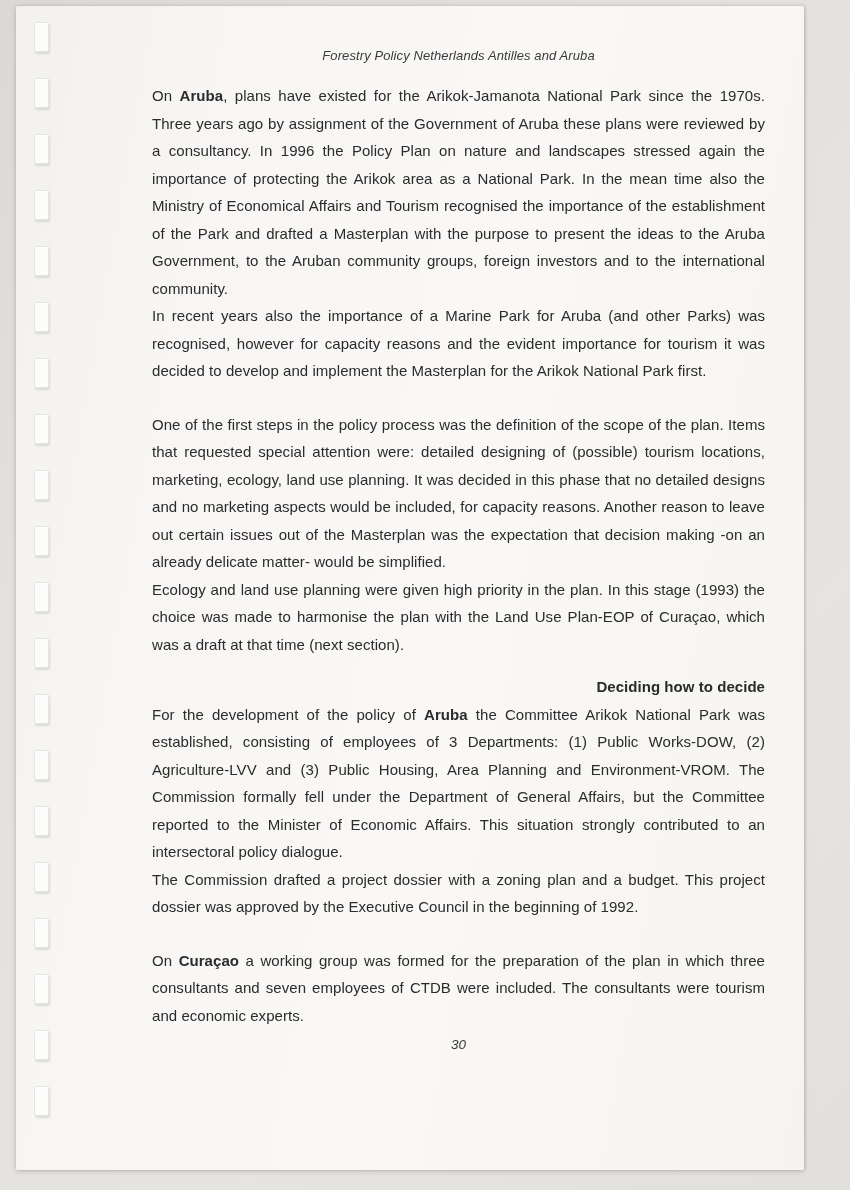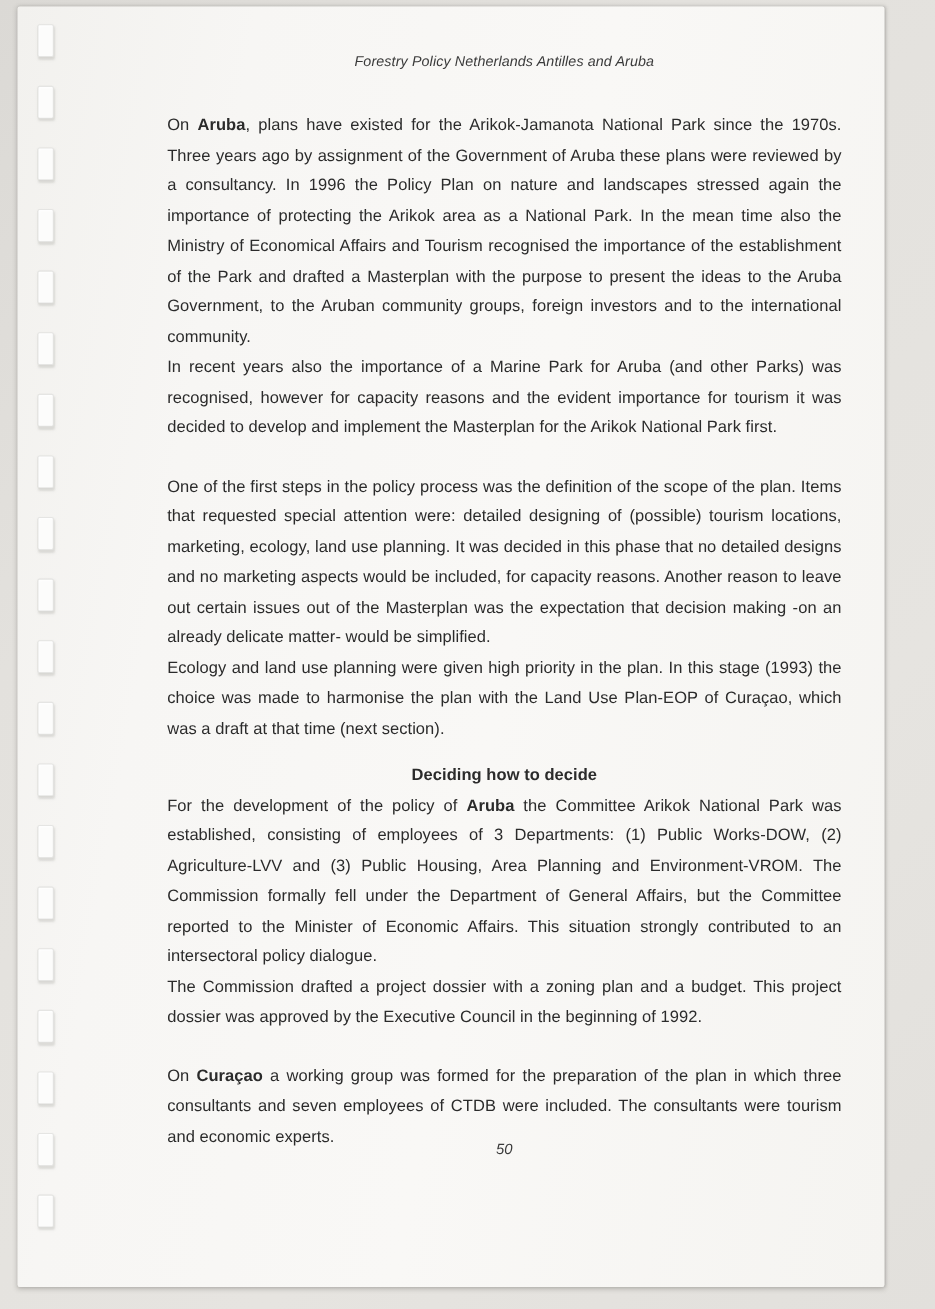--- a/index.html
+++ b/index.html
@@ -56,32 +56,32 @@
   }
   .running-header {
     text-align: center;
     font-style: italic;
     font-size: 13px;
     line-height: 16px;
     color: #3a3a3a;
     letter-spacing: 0.1px;
   }
   .content {
-    margin-top: 36px;
+    margin-top: 18px;
     color: #2b2b2b;
   }
   .content p {
     margin: 0;
     font-size: 15px;
     line-height: 27.5px;
     text-align: justify;
     letter-spacing: 0.05px;
   }
   .content p.doc-heading {
-    text-align: center;
+    text-align: right;
     font-weight: bold;
   }
   .content .spacer {
     height: 26px;
   }
   .content .spacer-small {
     height: 15px;
   }
   .page-number {
     position: absolute;
@@ -130,15 +130,15 @@
           <p><span>One of the first steps in the policy process was the definition of the scope of the plan. Items that requested special attention were: detailed designing of (possible) tourism locations, marketing, ecology, land use planning. It was decided in this phase that no detailed designs and no marketing aspects would be included, for capacity reasons. Another reason to leave out certain issues out of the Masterplan was the expectation that decision making -on an already delicate matter- would be simplified.</span></p>
           <p><span>Ecology and land use planning were given high priority in the plan. In this stage (1993) the choice was made to harmonise the plan with the Land Use Plan-EOP of Curaçao, which was a draft at that time (next section).</span></p>
           <div class="spacer-small"></div>
           <p class="doc-heading"><strong>Deciding how to decide</strong></p>
           <p><span>For the development of the policy of </span><strong>Aruba</strong><span> the Committee Arikok National Park was established, consisting of employees of 3 Departments: (1) Public Works-DOW, (2) Agriculture-LVV and (3) Public Housing, Area Planning and Environment-VROM. The Commission formally fell under the Department of General Affairs, but the Committee reported to the Minister of Economic Affairs. This situation strongly contributed to an intersectoral policy dialogue.</span></p>
           <p><span>The Commission drafted a project dossier with a zoning plan and a budget. This project dossier was approved by the Executive Council in the beginning of 1992.</span></p>
           <div class="spacer"></div>
           <p><span>On </span><strong>Curaçao</strong><span> a working group was formed for the preparation of the plan in which three consultants and seven employees of CTDB were included. The consultants were tourism and economic experts.</span></p>
         </div>
     </div>
-    <div class="page-number">50</div>
+    <div class="page-number">30</div>
   </div>
 </div>
 
 </body></html>

